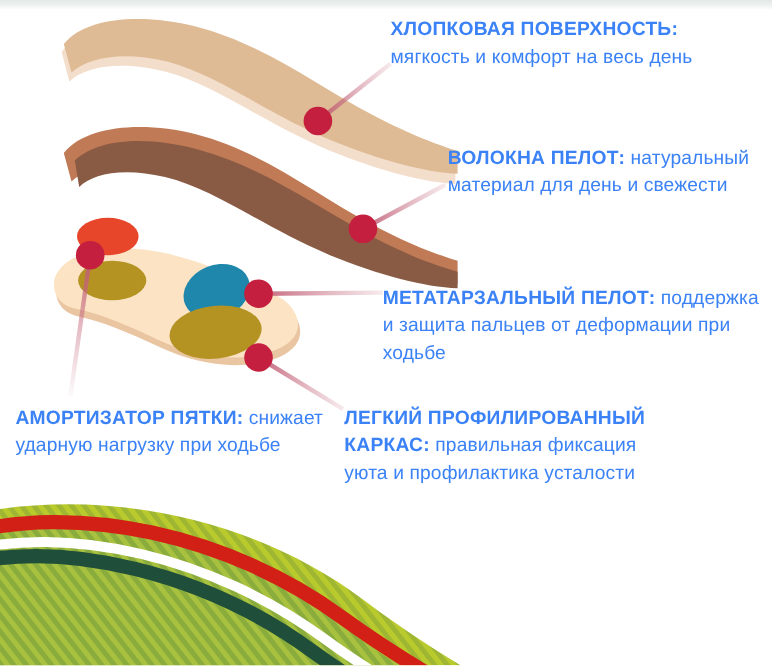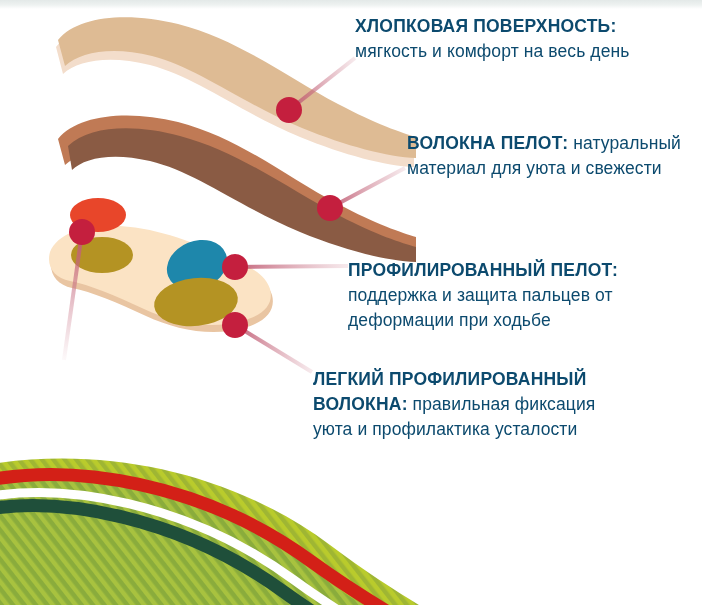--- a/index.html
+++ b/index.html
@@ -34,21 +34,21 @@
   svg.art {
     position: absolute;
     left: 0;
     top: 0;
     width: 702px;
     height: 605px;
     pointer-events: none;
   }
   .callout {
     position: absolute;
-    color: #0c4a6e;
+    color: #3b82f6;
     font-size: 17.5px;
     line-height: 25px;
     letter-spacing: 0.1px;
   }
   .callout .hd {
     font-weight: bold;
     letter-spacing: 0.2px;
   }
   .callout .bd {
     font-weight: normal;
@@ -147,25 +147,28 @@
       <circle cx="82" cy="232" r="13" fill="#c41f3e"></circle>
       <circle cx="235" cy="325" r="13" fill="#c41f3e"></circle>
     </g>
   </svg>
 
   <div class="callout" id="cal-cotton">
     <span class="hd">ХЛОПКОВАЯ ПОВЕРХНОСТЬ:</span><span class="bd"> мягкость и комфорт на весь день</span>
   </div>
 
   <div class="callout" id="cal-agave">
-    <span class="hd">ВОЛОКНА ПЕЛОТ:</span><span class="bd"> натуральный материал для уюта и свежести</span>
+    <span class="hd">ВОЛОКНА ПЕЛОТ:</span><span class="bd"> натуральный материал для день и свежести</span>
   </div>
 
   <div class="callout" id="cal-meta">
-    <span class="hd">ПРОФИЛИРОВАННЫЙ ПЕЛОТ:</span><span class="bd"> поддержка и защита пальцев от деформации при ходьбе</span>
+    <span class="hd">МЕТАТАРЗАЛЬНЫЙ ПЕЛОТ:</span><span class="bd"> поддержка и защита пальцев от деформации при ходьбе</span>
   </div>
 
+  <div class="callout" id="cal-heel">
+    <span class="hd">АМОРТИЗАТОР ПЯТКИ:</span><span class="bd"> снижает ударную нагрузку при ходьбе</span>
+  </div>
 
   <div class="callout" id="cal-frame">
-    <span class="hd">ЛЕГКИЙ ПРОФИЛИРОВАННЫЙ ВОЛОКНА:</span><span class="bd"> правильная фиксация уюта и профилактика усталости</span>
+    <span class="hd">ЛЕГКИЙ ПРОФИЛИРОВАННЫЙ КАРКАС:</span><span class="bd"> правильная фиксация уюта и профилактика усталости</span>
   </div>
 
 </div>
 
 </body></html>

